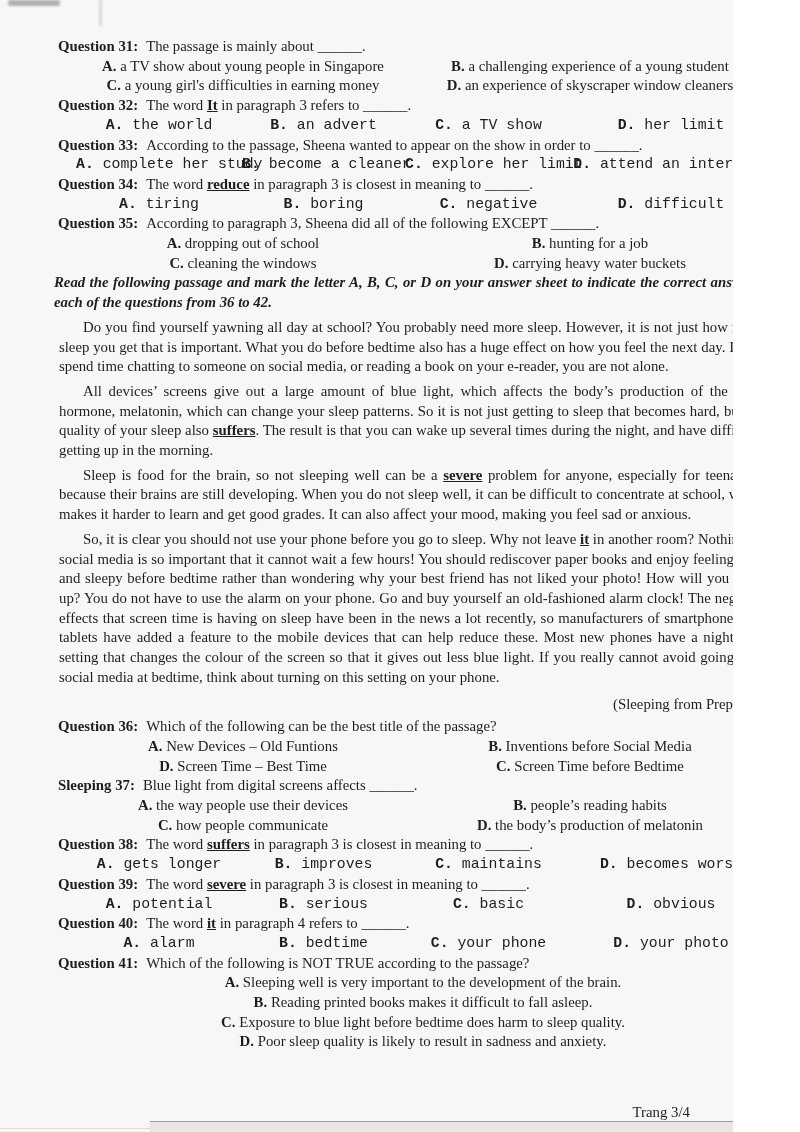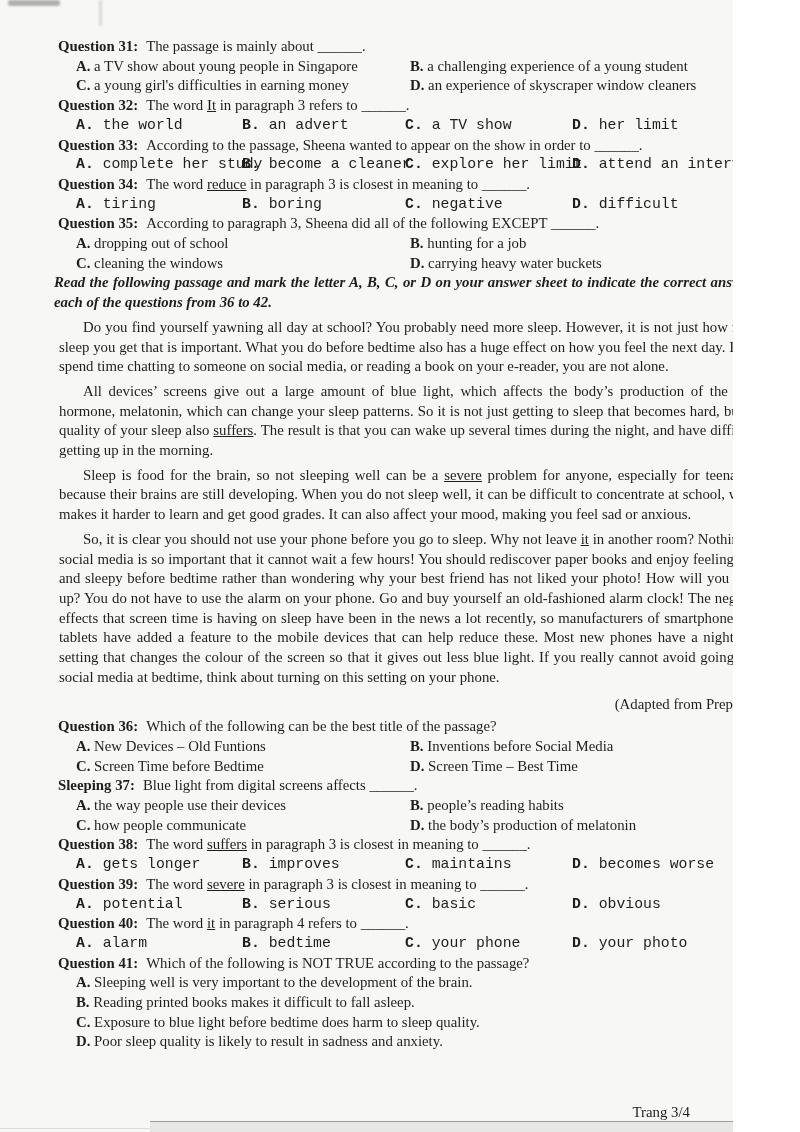--- a/index.html
+++ b/index.html
@@ -6,26 +6,26 @@
   .page{
     position:relative;width:733px;height:1132px;overflow:hidden;
     background:var(--paper,#f7f7f5);color:var(--ink,#1e1e1e);
     font-family:"Liberation Serif","DejaVu Serif",serif;
     font-size:14.8px;line-height:19.7px;
   }
   .content{position:absolute;left:51px;top:37px;width:719px;}
   .question{margin:0;}
   .q-prompt{padding-left:7px;white-space:nowrap;}
   .q-label{font-weight:bold;margin-right:8px;}
-  .seg-bu{font-weight:normal;text-decoration:underline;}
+  .seg-bu{font-weight:bold;text-decoration:underline;}
   .q-options{margin-left:25px;}
   .cols-2{display:grid;grid-template-columns:334px 1fr;}
   .cols-4{display:grid;grid-template-columns:166px 163px 167px 1fr;font-family:Liberation Mono, monospace;}
   .list .option{display:block;}
-  .option{white-space:nowrap;}
+  .option{white-space:nowrap;text-align:center;}
   .opt-letter{font-weight:bold;}
   .instruction{font-weight:bold;font-style:italic;text-align:justify;padding-left:3px;}
   .passage-para{margin:5px;text-align:justify;text-indent:24px;padding-left:3px;}
   .adapted{text-align:right;padding-right:14px;margin-top:7px;margin-bottom:3px;}
   .adapted .src{margin-top:35px;}
   .footer{position:absolute;top:1091px;right:43px;margin-top:12px;}
   
   .art{position:absolute;pointer-events:none;}
   .art-topleft{left:8px;top:0;width:52px;height:6px;background:#9a9a98;border-radius:2px;opacity:.75;filter:blur(1px);}
   .art-topstreak{left:99px;top:0;width:3px;height:26px;background:#c6c6c4;opacity:.6;filter:blur(1px);}
@@ -87,29 +87,29 @@
           </div>
         </div>
       </div>
     <div class="instruction">Read the following passage and mark the letter A, B, C, or D on your answer sheet to indicate the correct answer to each of the questions from 36 to 42.</div>
     <div id="passage">
         <p class="passage-para"><span>Do you find yourself yawning all day at school? You probably need more sleep. However, it is not just how much sleep you get that is important. What you do before bedtime also has a huge effect on how you feel the next day. If you spend time chatting to someone on social media, or reading a book on your e-reader, you are not alone.</span></p>
         <p class="passage-para"><span>All devices’ screens give out a large amount of blue light, which affects the body’s production of the sleep hormone, melatonin, which can change your sleep patterns. So it is not just getting to sleep that becomes hard, but the quality of your sleep also </span><span class="seg-bu">suffers</span><span>. The result is that you can wake up several times during the night, and have difficulty getting up in the morning.</span></p>
         <p class="passage-para"><span>Sleep is food for the brain, so not sleeping well can be a </span><span class="seg-bu">severe</span><span> problem for anyone, especially for teenagers, because their brains are still developing. When you do not sleep well, it can be difficult to concentrate at school, which makes it harder to learn and get good grades. It can also affect your mood, making you feel sad or anxious.</span></p>
         <p class="passage-para"><span>So, it is clear you should not use your phone before you go to sleep. Why not leave </span><span class="seg-bu">it</span><span> in another room? Nothing on social media is so important that it cannot wait a few hours! You should rediscover paper books and enjoy feeling tired and sleepy before bedtime rather than wondering why your best friend has not liked your photo! How will you wake up? You do not have to use the alarm on your phone. Go and buy yourself an old-fashioned alarm clock! The negative effects that screen time is having on sleep have been in the news a lot recently, so manufacturers of smartphones and tablets have added a feature to the mobile devices that can help reduce these. Most new phones have a night-time setting that changes the colour of the screen so that it gives out less blue light. If you really cannot avoid going onto social media at bedtime, think about turning on this setting on your phone.</span></p>
       </div>
-    <div class="adapted"><span>(Adapted from </span><span class="src">Prepare</span><span>)</span></div>
+    <div class="adapted"><span>(Sleeping from </span><span class="src">Prepare</span><span>)</span></div>
     <div id="questions-bottom">
         <div class="question">
           <div class="q-prompt"><span class="q-label">Question 36:</span><span>Which of the following can be the best title of the passage?</span></div>
           <div class="q-options cols-2">
             <div class="option"><span class="opt-letter">A.</span> New Devices – Old Funtions</div>
             <div class="option"><span class="opt-letter">B.</span> Inventions before Social Media</div>
+            <div class="option"><span class="opt-letter">D.</span> Screen Time – Best Time</div>
             <div class="option"><span class="opt-letter">C.</span> Screen Time before Bedtime</div>
-            <div class="option"><span class="opt-letter">D.</span> Screen Time – Best Time</div>
           </div>
         </div>
         <div class="question">
           <div class="q-prompt"><span class="q-label">Sleeping 37:</span><span>Blue light from digital screens affects ______.</span></div>
           <div class="q-options cols-2">
             <div class="option"><span class="opt-letter">A.</span> the way people use their devices</div>
             <div class="option"><span class="opt-letter">B.</span> people’s reading habits</div>
             <div class="option"><span class="opt-letter">C.</span> how people communicate</div>
             <div class="option"><span class="opt-letter">D.</span> the body’s production of melatonin</div>
           </div>

